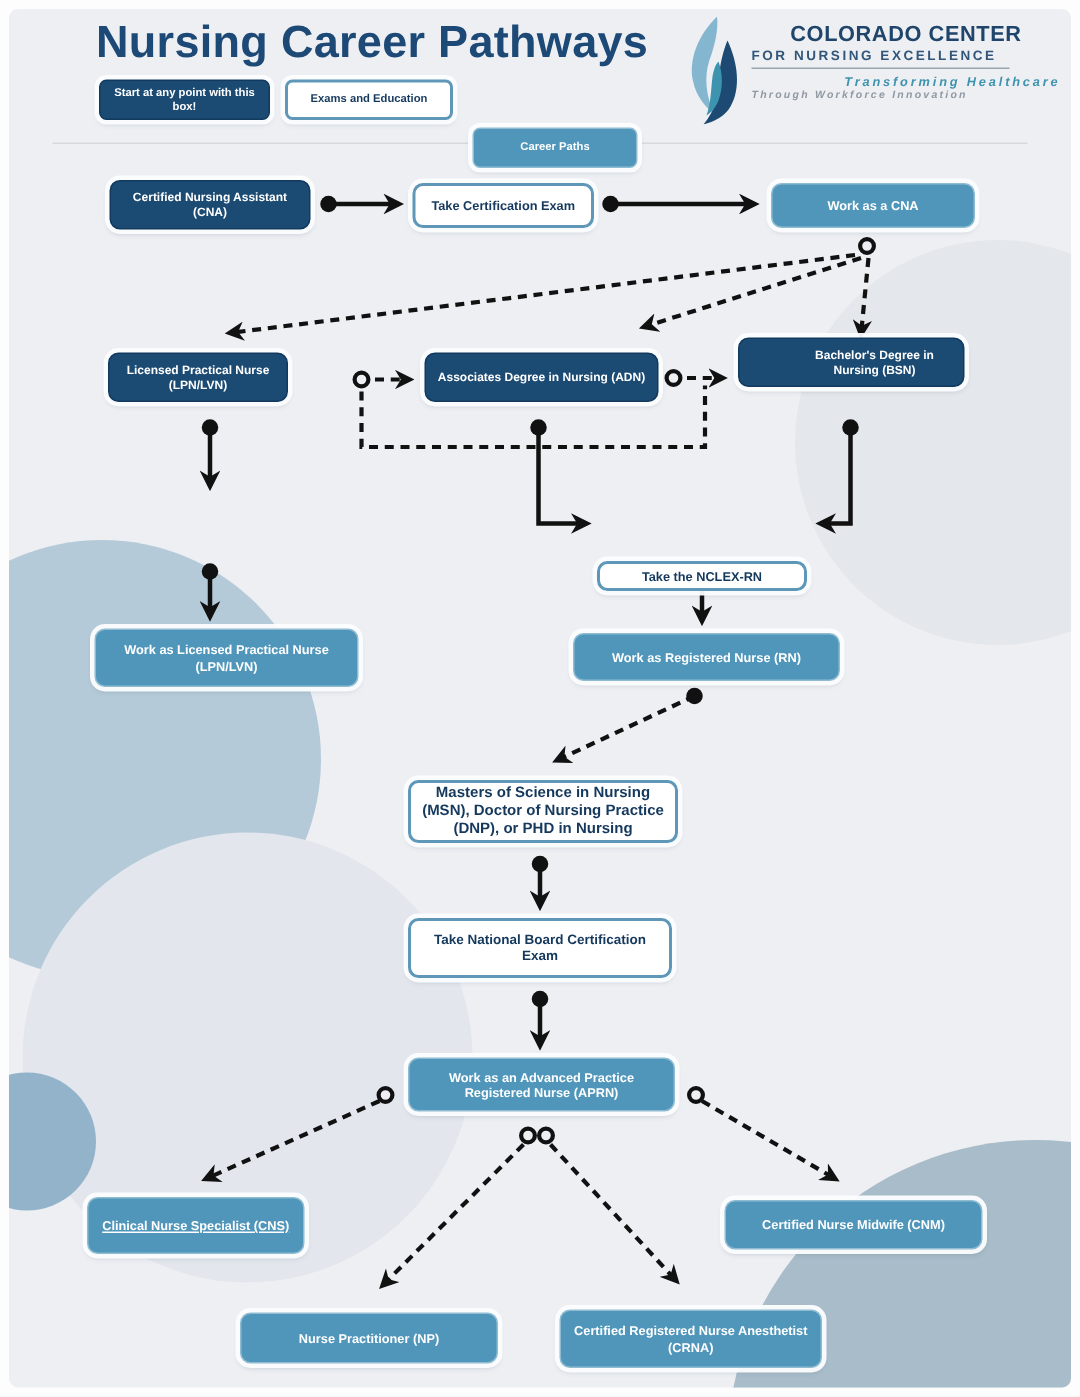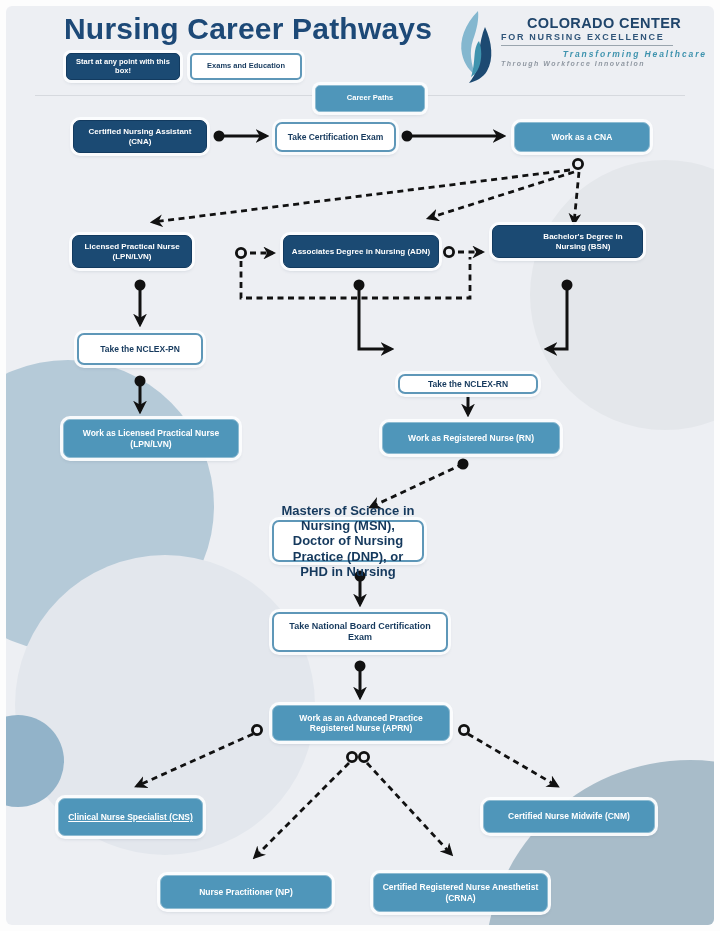--- a/index.html
+++ b/index.html
@@ -151,27 +151,26 @@
       </svg>
 
       <div class="node dark" style="left:73px;top:120px;width:134px;height:33px;">Certified Nursing Assistant (CNA)</div>
       <div class="node exam" style="left:275px;top:122px;width:121px;height:30px;">Take Certification Exam</div>
       <div class="node career" style="left:514px;top:122px;width:136px;height:30px;">Work as a CNA</div>
 
       <div class="node dark" style="left:72px;top:235px;width:120px;height:33px;">Licensed Practical Nurse (LPN/LVN)</div>
       <div class="node dark" style="left:283px;top:235px;width:156px;height:33px;">Associates Degree in Nursing (ADN)</div>
       <div class="node dark" style="left:492px;top:225px;width:151px;height:33px;padding-left:36px;">Bachelor's Degree in Nursing (BSN)</div>
 
-      <div class="node exam" style="left:77px;top:333px;width:126px;height:32px;">Take the NCLEX-PN</div>
       <div class="node exam" style="left:398px;top:333px;width:140px;height:20px;margin-top:41px;">Take the NCLEX-RN</div>
 
       <div class="node career" style="left:63px;top:419px;width:176px;height:39px;">Work as Licensed Practical Nurse (LPN/LVN)</div>
       <div class="node career" style="left:382px;top:422px;width:178px;height:32px;">Work as Registered Nurse (RN)</div>
 
-      <div class="node exam" style="left:272px;top:520px;width:152px;height:42px;font-size:13px;">Masters of Science in Nursing (MSN), Doctor of Nursing Practice (DNP), or PHD in Nursing</div>
+      <div class="node exam" style="left:272px;top:520px;width:180px;height:42px;font-size:10px;">Masters of Science in Nursing (MSN), Doctor of Nursing Practice (DNP), or PHD in Nursing</div>
       <div class="node exam" style="left:272px;top:612px;width:176px;height:40px;font-size:9px;">Take National Board Certification Exam</div>
       <div class="node career" style="left:272px;top:705px;width:178px;height:36px;">Work as an Advanced Practice Registered Nurse (APRN)</div>
 
       <div class="node career" style="left:58px;top:798px;width:145px;height:38px;text-decoration:underline;">Clinical Nurse Specialist (CNS)</div>
       <div class="node career" style="left:483px;top:800px;width:172px;height:33px;">Certified Nurse Midwife (CNM)</div>
       <div class="node career" style="left:160px;top:875px;width:172px;height:34px;">Nurse Practitioner (NP)</div>
       <div class="node career" style="left:373px;top:873px;width:175px;height:39px;">Certified Registered Nurse Anesthetist (CRNA)</div>
 
     </div>
   </div>

